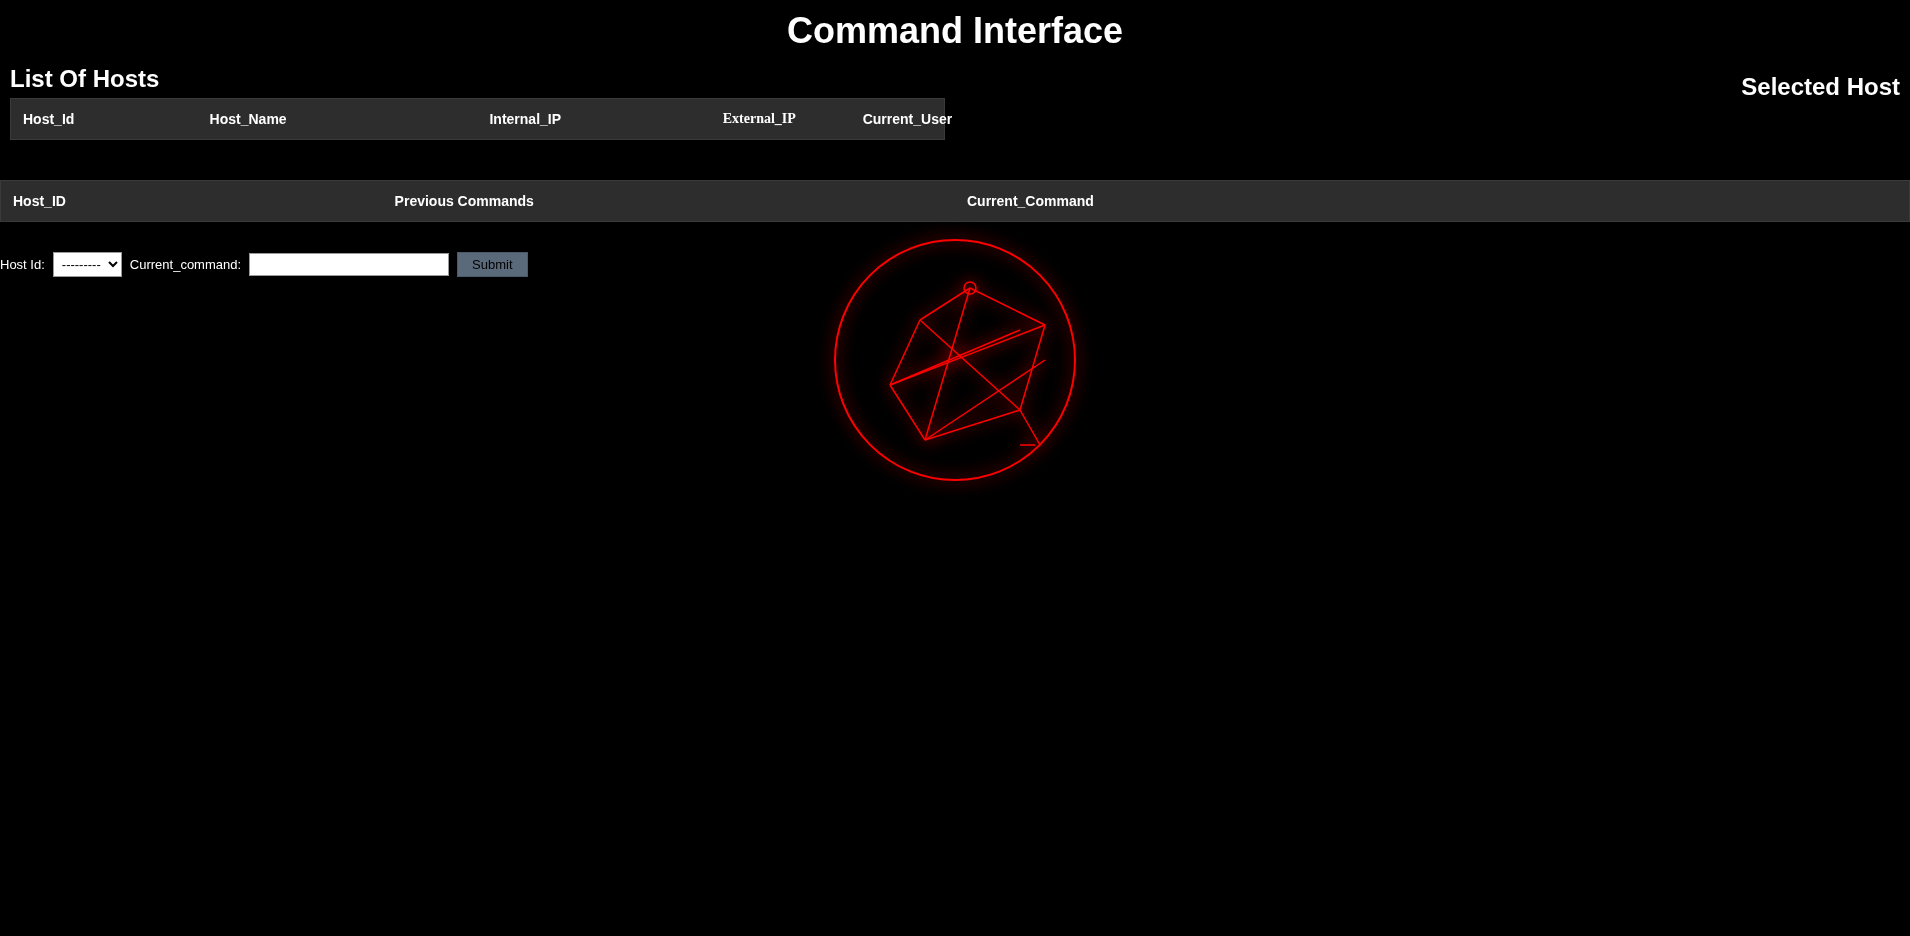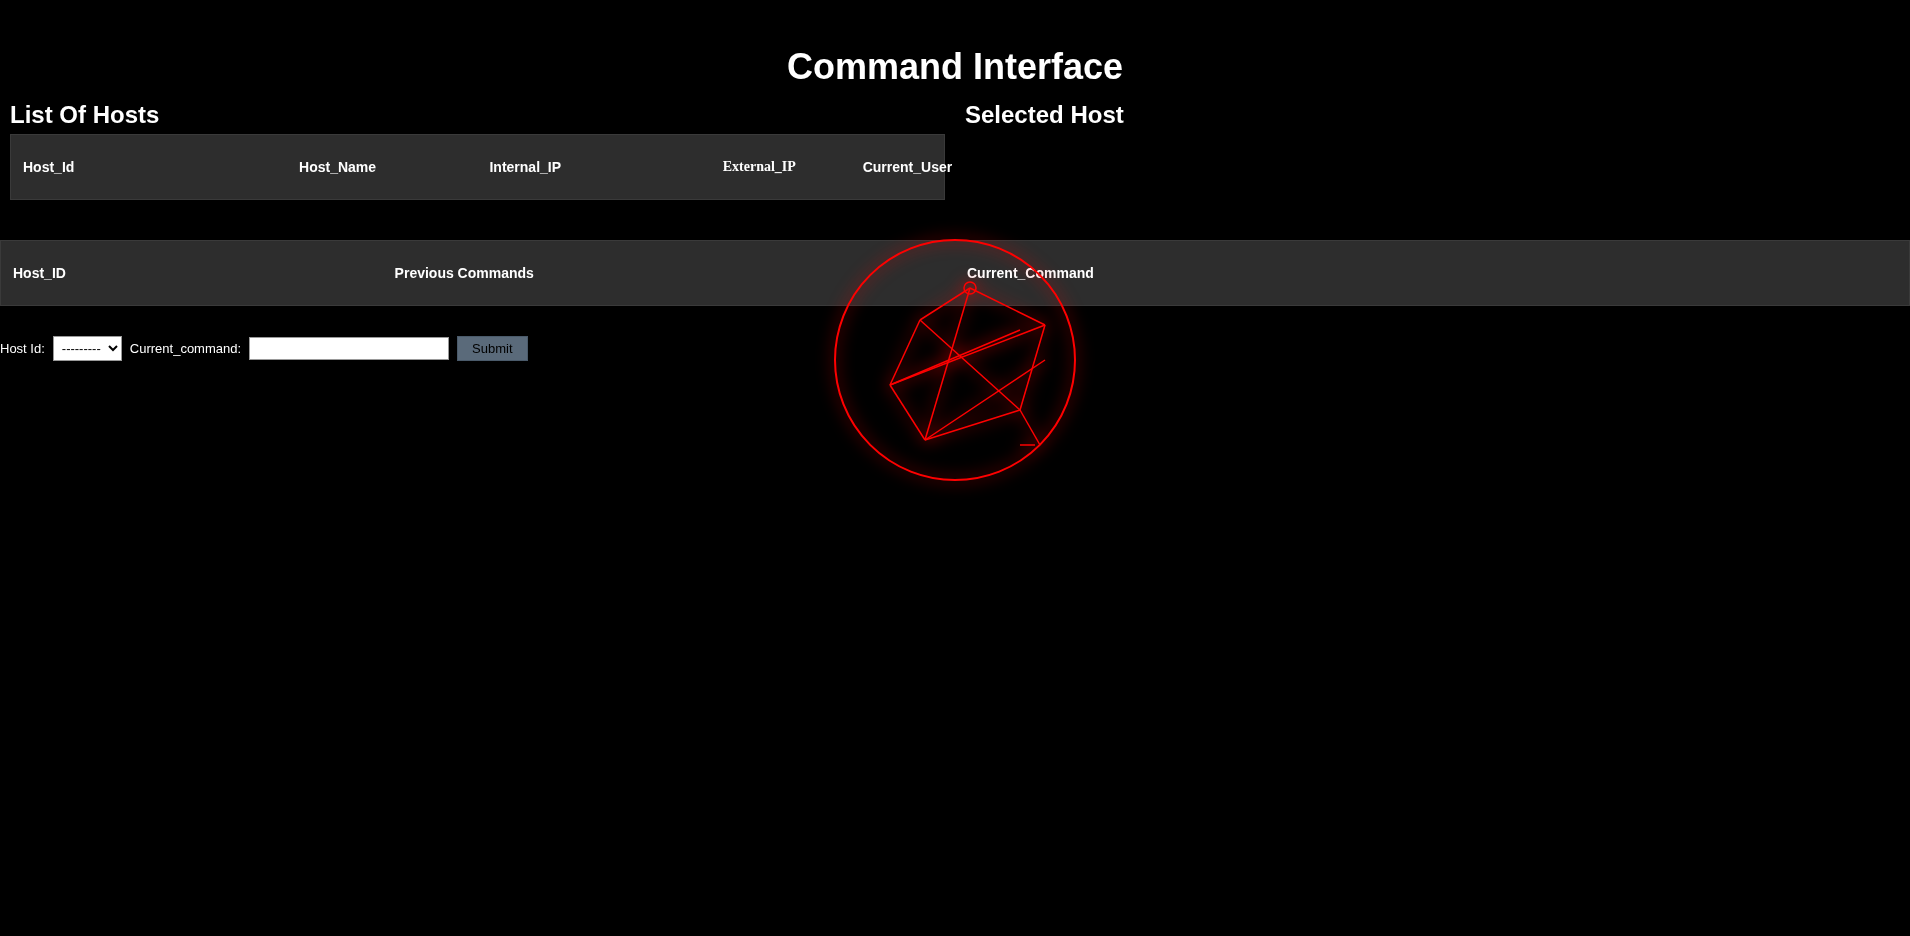--- a/index.html
+++ b/index.html
@@ -15,62 +15,62 @@
       min-height: 936px;
       width: 1910px;
     }
 
     .page-title {
       text-align: center;
       font-size: 36px;
       font-weight: bold;
       padding: 10px 0 8px 0;
       color: #ffffff;
-      margin-top: 36px;
     }
 
     .top-section {
       display: flex;
       width: 100%;
     }
 
     .list-of-hosts {
       flex: 1;
       padding: 0 10px;
     }
 
     .selected-host {
       flex: 1;
       padding: 0 10px;
-      text-align: left;
+      text-align: right;
+      margin-top: 8px;
     }
 
     .section-title {
       font-size: 24px;
       font-weight: bold;
       padding: 5px 0;
       color: #ffffff;
     }
 
     .table-header {
       background-color: #2d2d2d;
       display: flex;
-      padding: 20px 0;
+      padding: 8px 0;
       border: 1px solid #3a3a3a;
     }
 
     .table-header-cell {
       color: #ffffff;
       font-size: 14px;
       font-weight: bold;
       padding: 4px 12px;
     }
 
     .hosts-table .col-host-id { width: 20%; }
-    .hosts-table .col-host-name { width: 30%; text-align: center; }
+    .hosts-table .col-host-name { width: 30%; }
     .hosts-table .col-internal-ip { width: 25%; }
     .hosts-table .col-external-ip { width: 15%; font-family: Liberation Serif, serif; }
     .hosts-table .col-current-user { width: 10%; }
 
     .command-table {
       margin-top: 40px;
       width: 100%;
     }
 
     .command-table .table-header {

